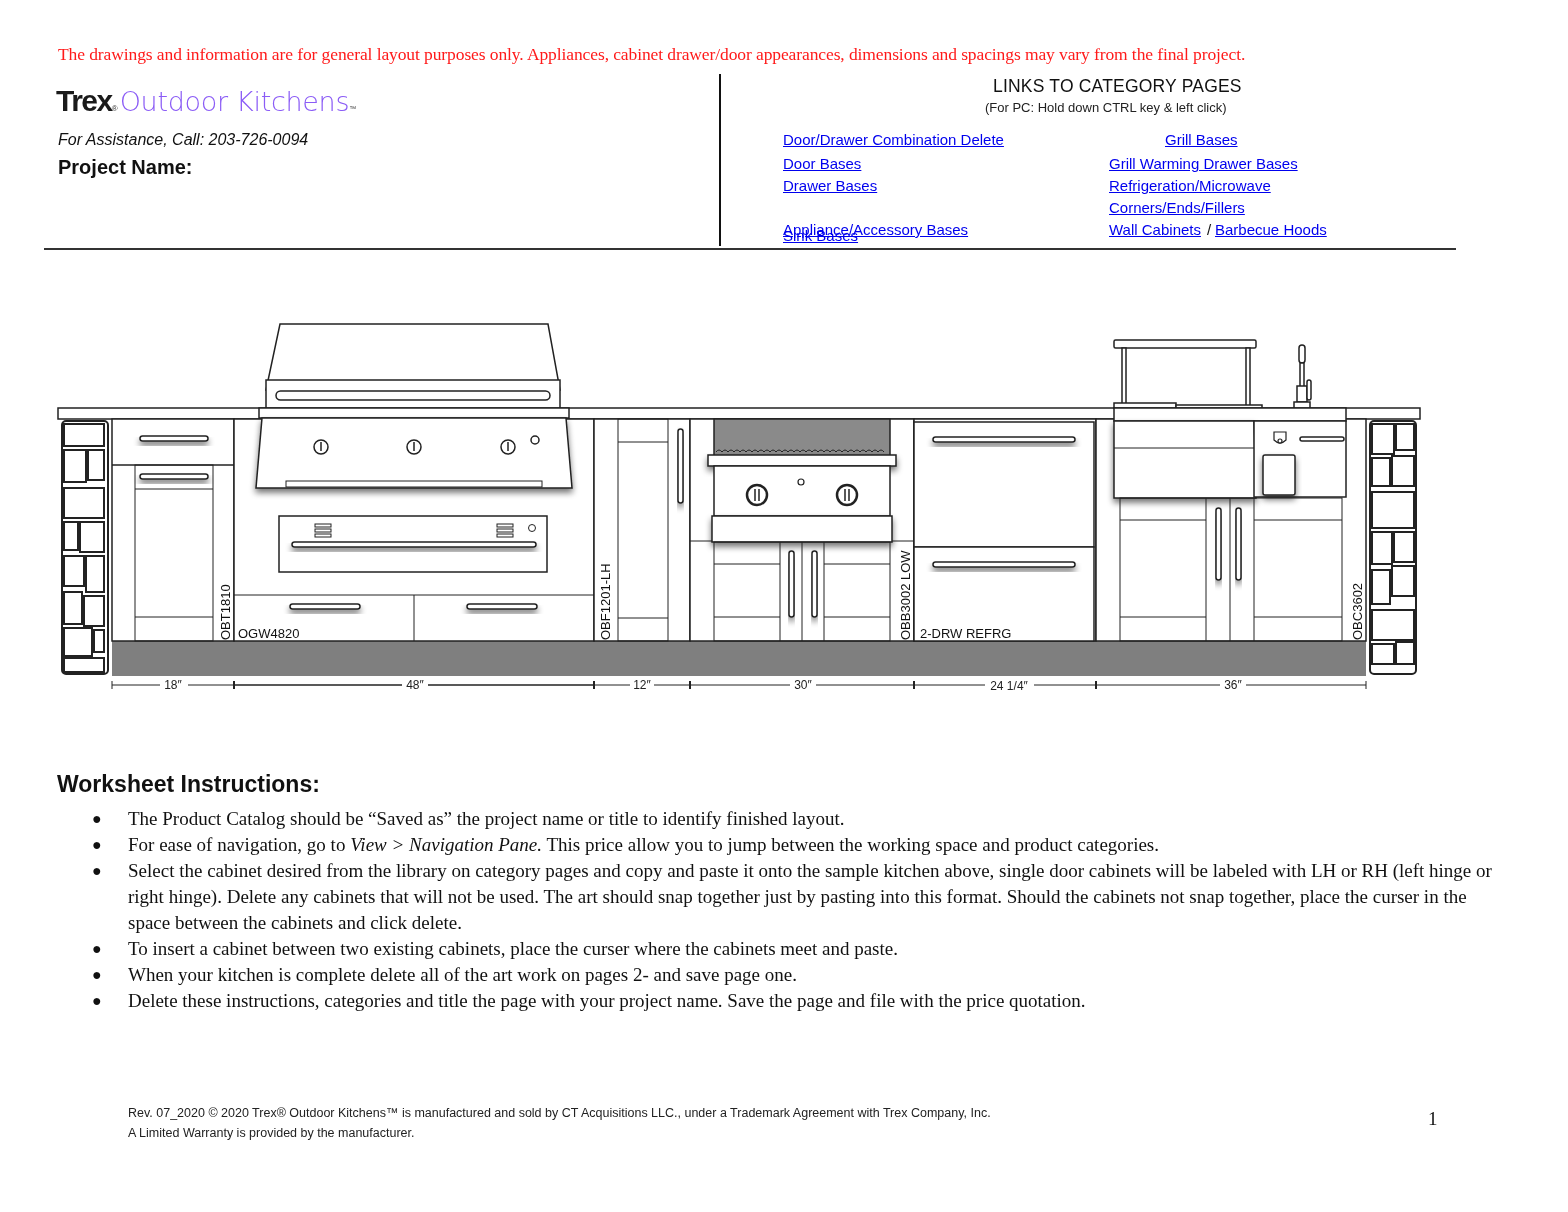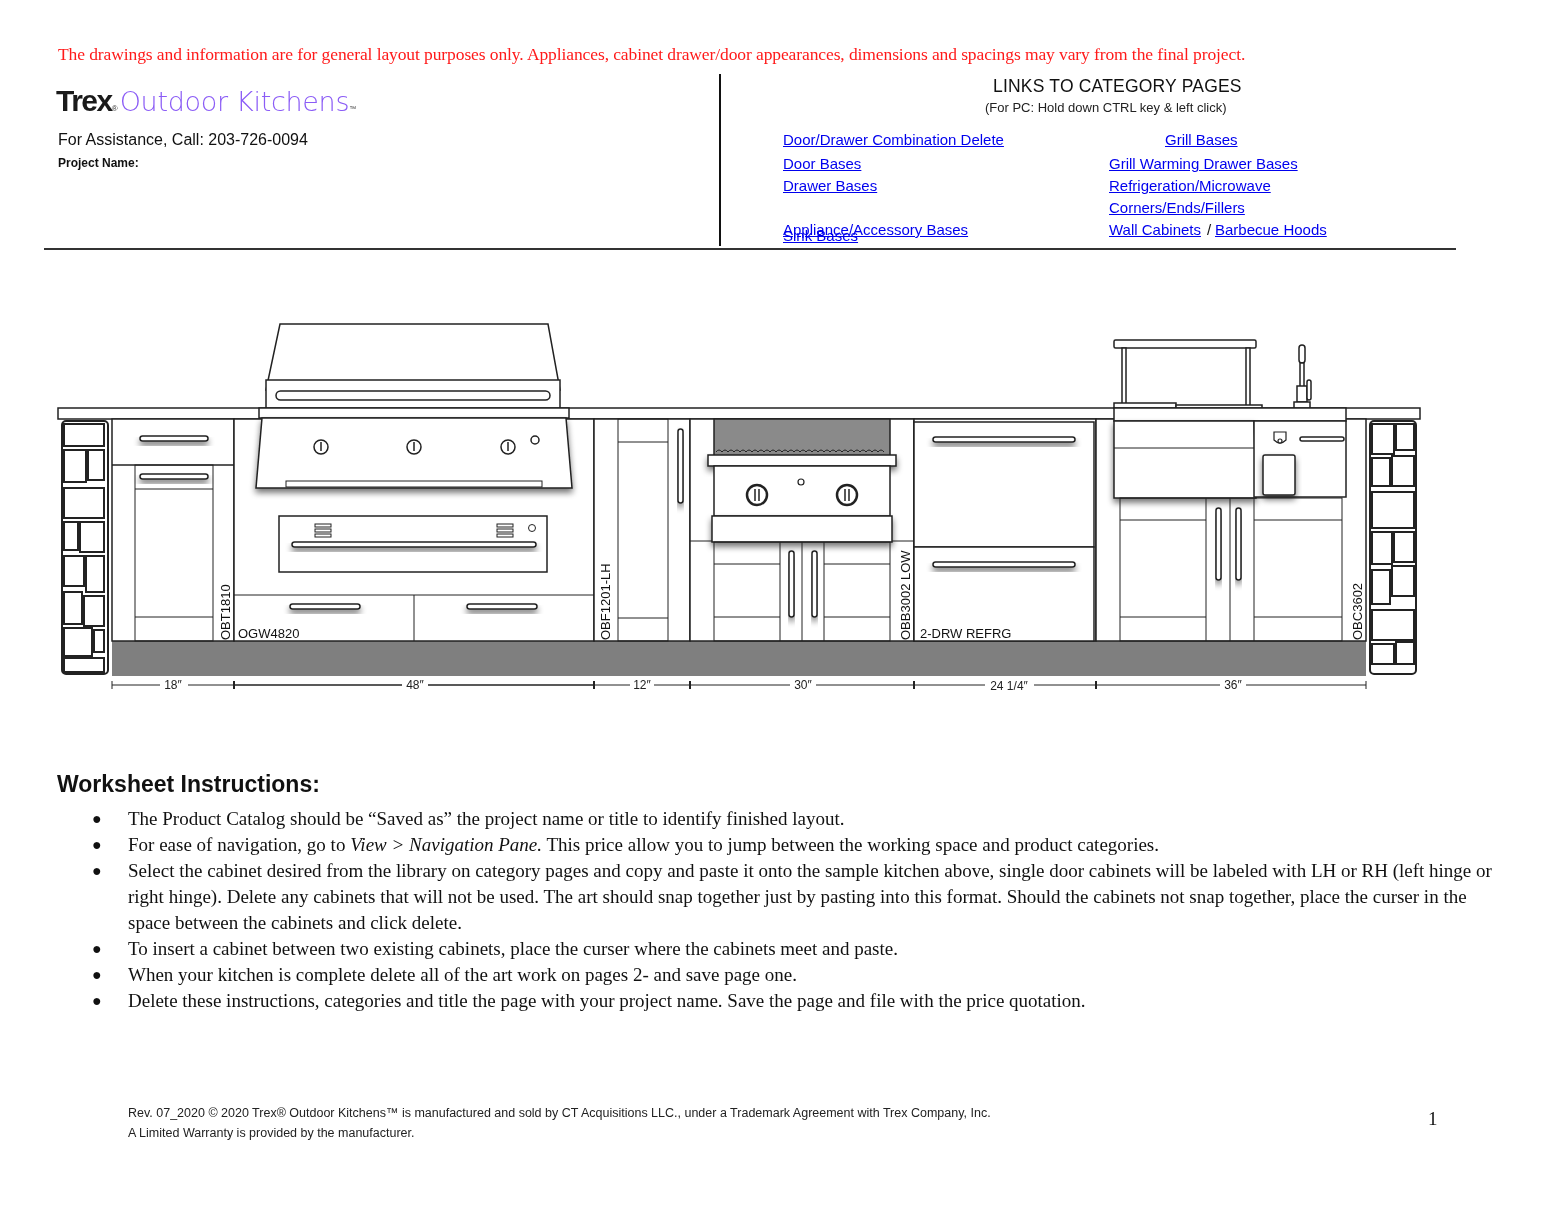--- a/index.html
+++ b/index.html
@@ -4,22 +4,22 @@
 <style>
   html, body { margin: 0; padding: 0; background: #ffffff; }
   body { width: 1568px; height: 1212px; position: relative; overflow: hidden; font-family: "Liberation Sans", sans-serif; color: #111; }
   .abs { position: absolute; }
   .disclaimer { left: 58px; top: 44px; font-family: "Liberation Serif", serif; font-size: 17.5px; color: #ff1a1a; white-space: nowrap; letter-spacing: -0.1px; }
   .logo { left: 56px; top: 84px; height: 40px; display: flex; align-items: baseline; white-space: nowrap; }
   .logo .brand { font-family: "Liberation Sans", sans-serif; font-weight: bold; font-size: 30px; letter-spacing: -1.5px; color: #1a1a1a; }
   .logo .reg { font-size: 8px; vertical-align: super; margin-right: 2px; color:#333; }
   .logo .rest { font-family: "DejaVu Sans", sans-serif; font-weight: 200; font-size: 27px; color: #8b5cf6; letter-spacing: -0.3px; }
   .logo .tm { font-size: 7px; vertical-align: super; color:#444; }
-  .assist { left: 58px; top: 131px; font-size: 16px; color: #111; }
-  .projname { left: 58px; top: 156px; font-size: 12px; font-weight: bold; color: #111; }
+  .assist { left: 58px; top: 131px; font-size: 16px; color: #111; font-style: italic; }
+  .projname { left: 58px; top: 156px; font-size: 20px; font-weight: bold; color: #111; }
   .vdivider { left: 719px; top: 74px; width: 2px; height: 172px; background: #111; }
   .hdivider { left: 44px; top: 248px; width: 1412px; height: 2px; background: #333; }
   .links-title { left: 993px; top: 76px; font-size: 17.5px; color: #111; letter-spacing: 0.2px; }
   .links-sub { left: 985px; top: 100px; font-size: 13px; color: #222; }
   .link { font-size: 15px; color: #0000ee; text-decoration: underline; white-space: nowrap; cursor: pointer; position: absolute; }
   .slash { position: absolute; font-size: 15px; color: #111; }
   .drawing { left: 0; top: 300px; width: 1568px; height: 420px; }
   .ws-title { left: 57px; top: 771px; font-size: 23px; font-weight: bold; color: #111; }
   .ws-list { left: 90px; top: 806px; width: 1420px; margin: 0; padding: 0; list-style: none; font-family: "Liberation Serif", serif; font-size: 19px; line-height: 26px; color: #111; }
   .ws-list li { position: relative; padding-left: 38px; }

